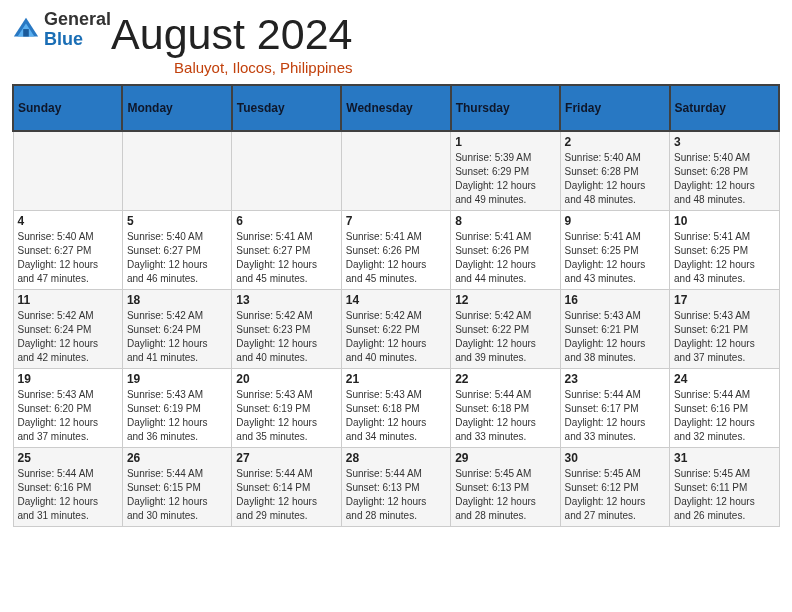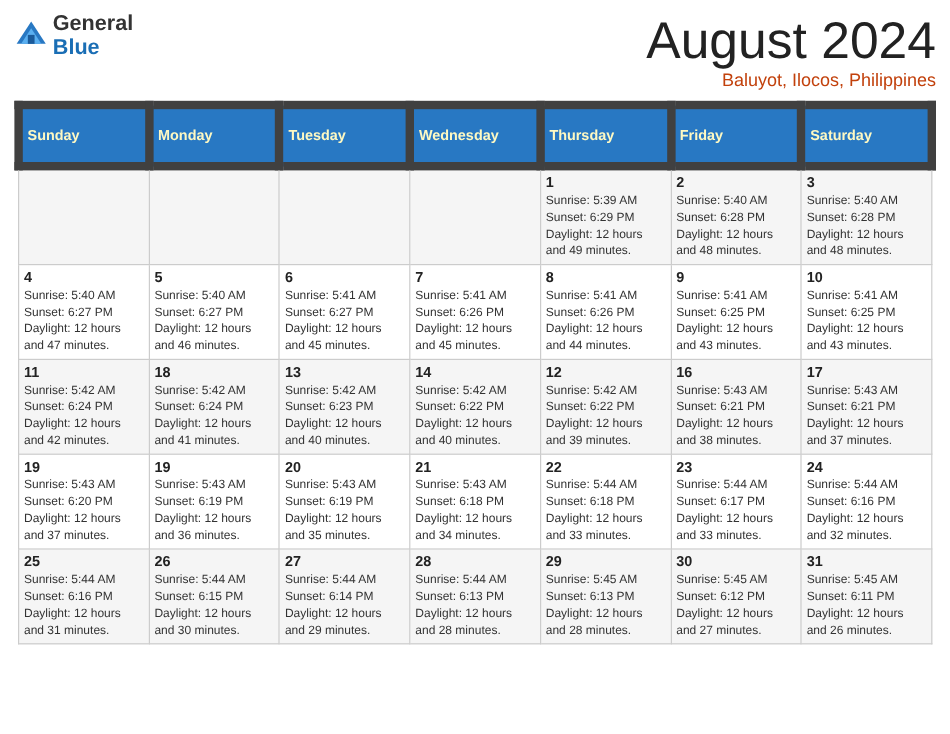--- a/index.html
+++ b/index.html
@@ -9,21 +9,21 @@
       width: 792px;
       height: 612px;
       overflow: hidden;
     }
     .container {
       width: 792px;
       padding: 10px 12px 6px 12px;
     }
     .header {
       display: flex;
-      justify-content: space-between;
+      justify-content: flex-start;
       align-items: flex-start;
       margin-bottom: 8px;
     }
     .logo {
       display: flex;
       align-items: center;
       gap: 4px;
     }
     .logo-text {
       font-size: 18px;
@@ -48,26 +48,26 @@
       font-size: 15px;
       color: #c2410c;
     }
     .calendar {
       width: 100%;
       border-collapse: collapse;
       table-layout: fixed;
     }
     .calendar thead tr th {
       background-color: #2878c3;
-      color: #fef9c3;
+      color: #0f172a;
       font-size: 12px;
       font-weight: bold;
       padding: 15px 4px;
       text-align: left;
-      border: 7px solid #404040;
+      border: 2px solid #404040;
     }
     .calendar tbody tr td {
       vertical-align: top;
       border: 1px solid #ccc;
       padding: 3px 4px;
       font-size: 9.5px;
       color: #222;
       height: 78px;
       background: #fff;
     }

